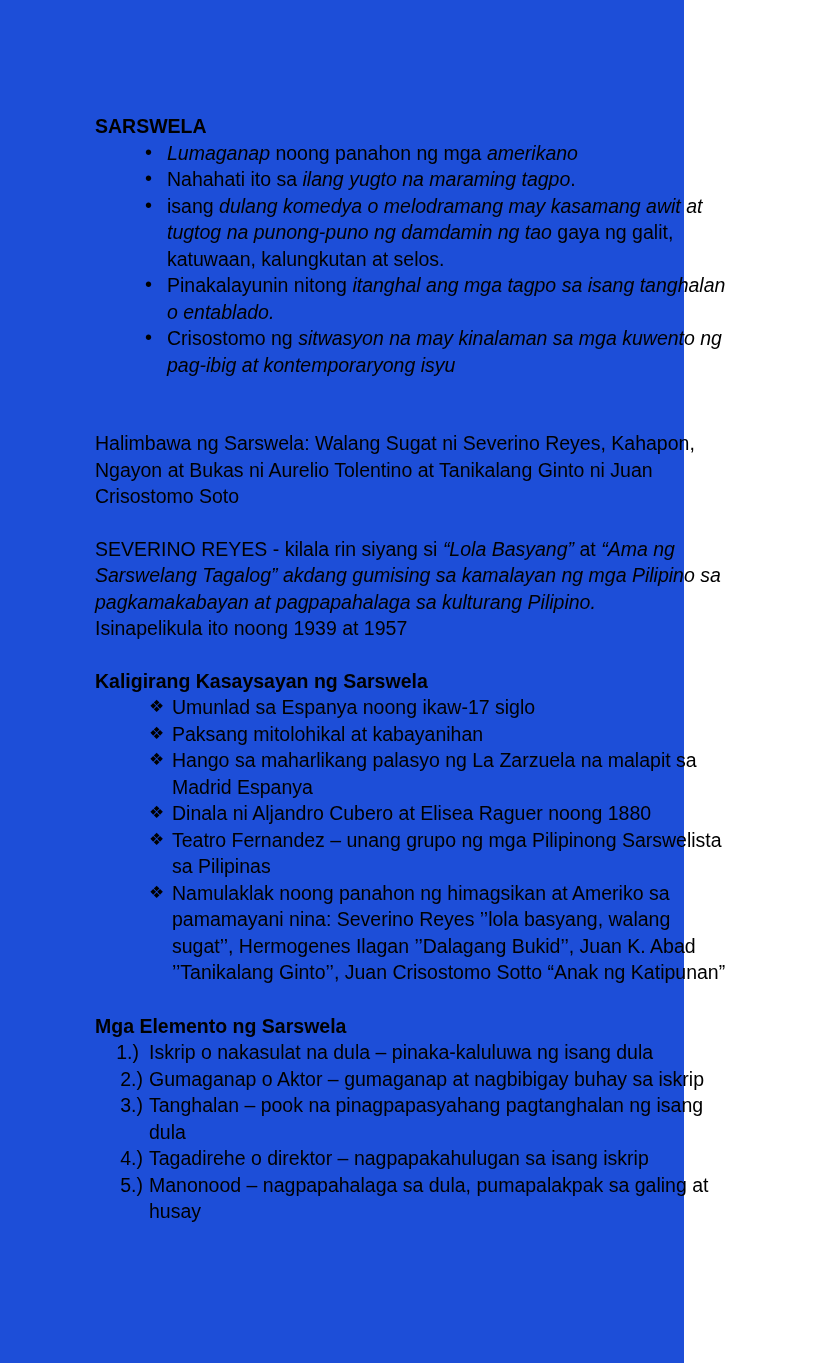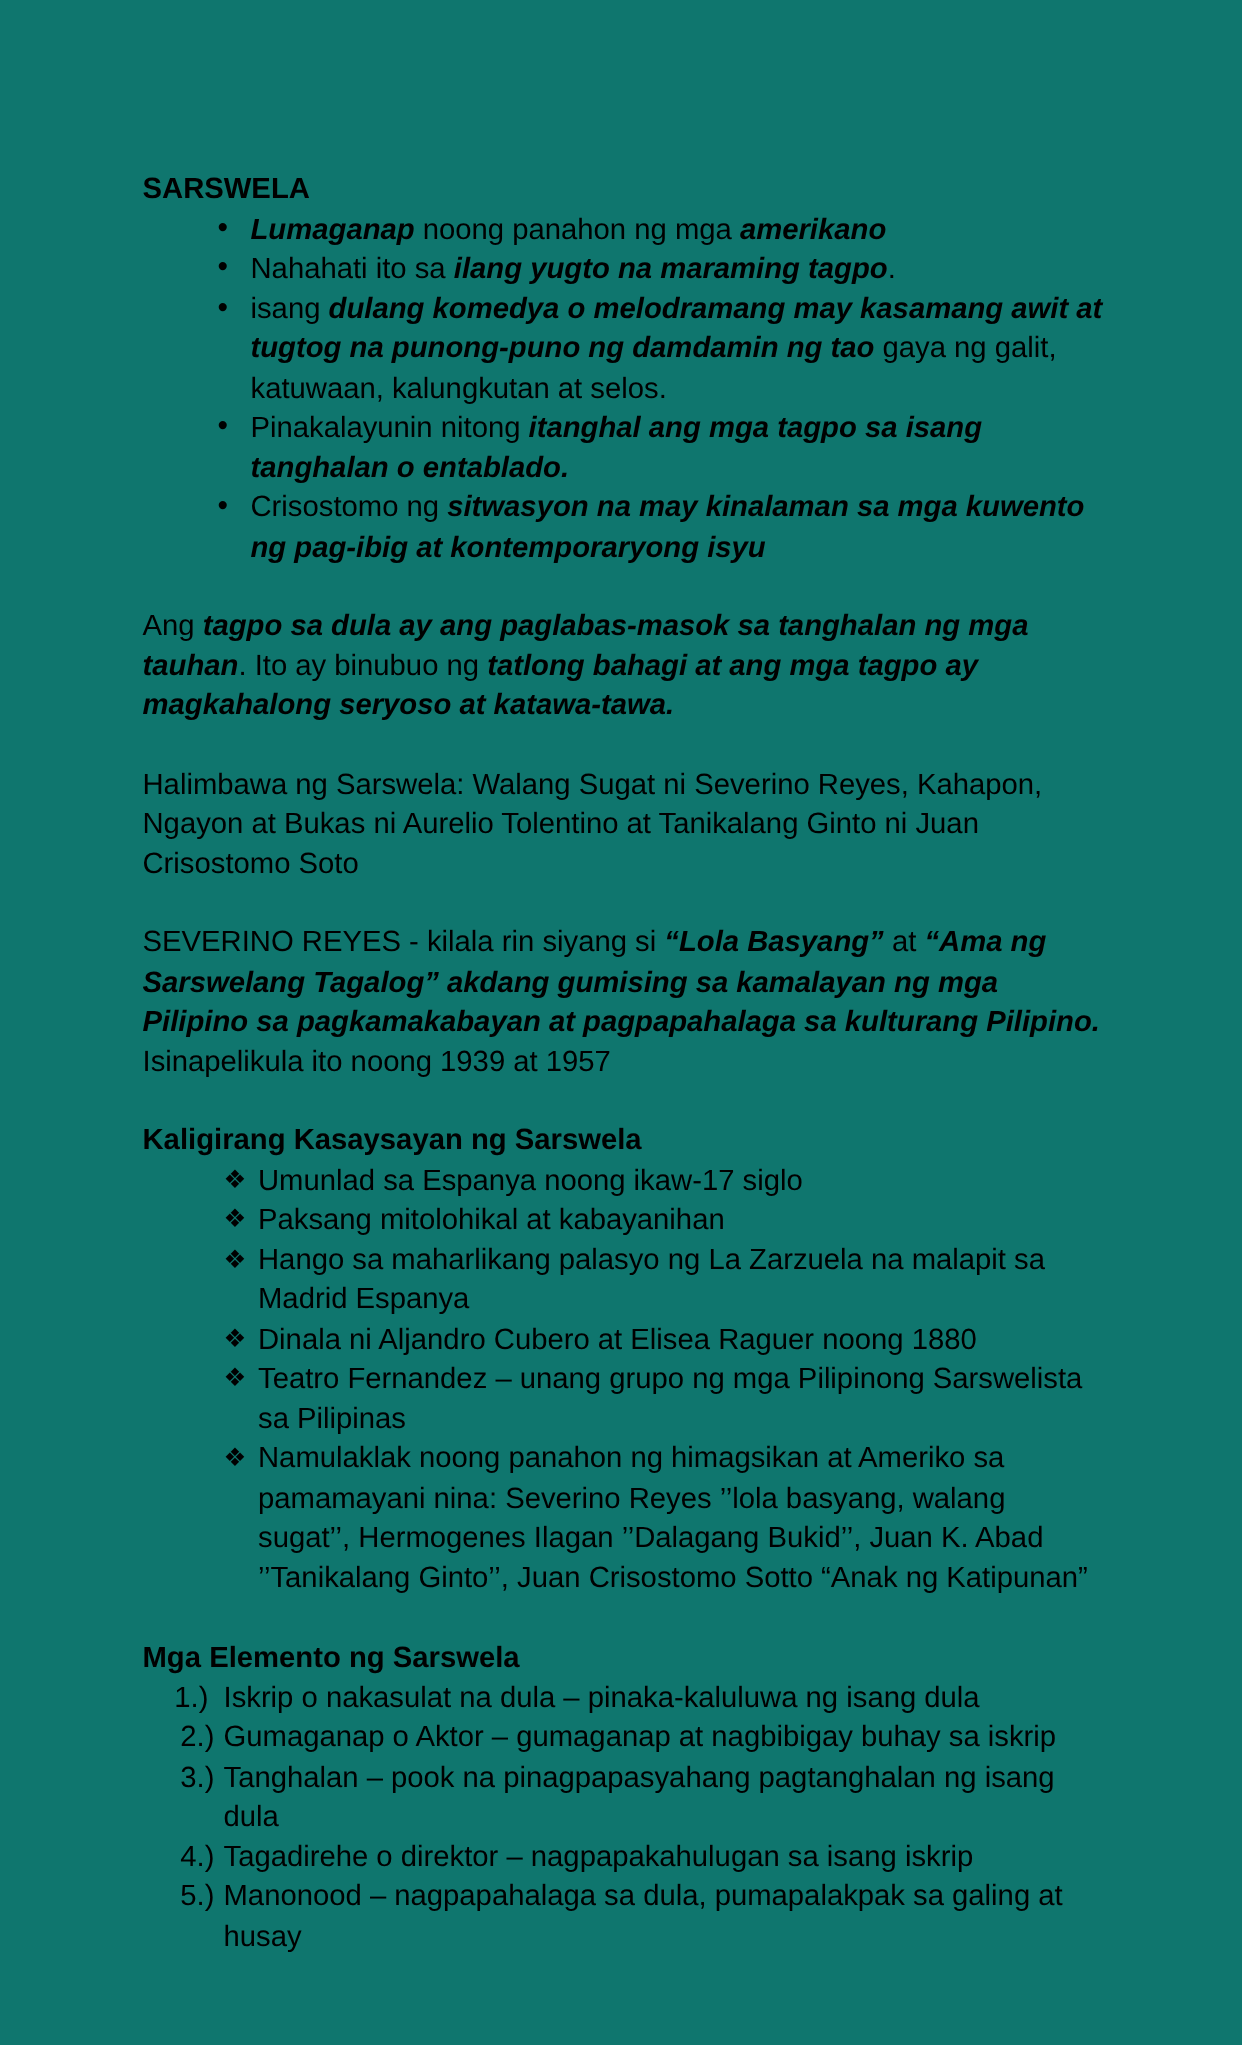--- a/index.html
+++ b/index.html
@@ -9,23 +9,23 @@
   }
   body {
     width: 828px;
     height: 1363px;
     font-family: "Liberation Sans", sans-serif;
     color: #000000;
     -webkit-font-smoothing: antialiased;
   }
   .page {
     position: relative;
-    width: 828px;
+    width: 684px;
     height: 1363px;
-    background: #0f766e;
+    background: #1d4ed8;
     box-sizing: border-box;
     padding: 113px 95px 0 95px;
   }
   .doc {
     width: 640px;
     font-size: 19.5px;
     line-height: 26.5px;
     color: #000000;
   }
 
@@ -103,42 +103,41 @@
   }
   ol.numbers > li > .num {
     position: absolute;
     left: 0;
     top: 0;
     width: 48px;
     text-align: right;
     font-weight: normal;
   }
   ol.numbers > li.first-item > .num { width: 44px; }
-  .bi { font-weight: bold; font-style: italic; margin-top: 12px; }
+  .bi { font-weight: normal; font-style: italic; margin-top: 12px; }
   .b { font-weight: normal; }
 </style>
 </head>
 <body>
 
 <div class="page">
   <div class="doc">
 
     <div class="heading">SARSWELA</div>
 
     <ul class="bullets" id="intro-bullets">
         <li><span class="bi">Lumaganap</span><span> noong panahon ng mga </span><span class="bi">amerikano</span></li>
         <li><span>Nahahati ito sa </span><span class="bi">ilang yugto na maraming tagpo</span><span>.</span></li>
         <li><span>isang </span><span class="bi">dulang komedya o melodramang may kasamang awit at tugtog na punong-puno ng damdamin ng tao</span><span> gaya ng galit, katuwaan, kalungkutan at selos.</span></li>
         <li><span>Pinakalayunin nitong </span><span class="bi">itanghal ang mga tagpo sa isang tanghalan o entablado.</span></li>
         <li><span>Crisostomo ng </span><span class="bi">sitwasyon na may kinalaman sa mga kuwento ng pag-ibig at kontemporaryong isyu</span></li>
       </ul>
 
     <div class="spacer-md"></div>
 
-    <p class="para" id="tagpo-para"><span>Ang </span><span class="bi">tagpo sa dula ay ang paglabas-masok sa tanghalan ng mga tauhan</span><span>. Ito ay binubuo ng </span><span class="bi">tatlong bahagi at ang mga tagpo ay magkahalong seryoso at katawa-tawa.</span></p>
 
     <div class="spacer-md"></div>
 
     <p class="para" id="halimbawa-para"><span>Halimbawa ng Sarswela: </span><span class="b">Walang Sugat</span><span> ni </span><span class="b">Severino Reyes</span><span>, </span><span class="b">Kahapon, Ngayon at Bukas</span><span> ni </span><span class="b">Aurelio Tolentino</span><span> at </span><span class="b">Tanikalang Ginto</span><span> ni </span><span class="b">Juan Crisostomo Soto</span></p>
 
     <div class="spacer-md"></div>
 
     <p class="para" id="severino-para"><span class="b">SEVERINO REYES</span><span> - kilala rin siyang si </span><span class="bi">“Lola Basyang”</span><span> at </span><span class="bi">“Ama ng Sarswelang Tagalog” akdang gumising sa kamalayan ng mga Pilipino sa pagkamakabayan at pagpapahalaga sa kulturang Pilipino.</span></p>
     <p class="para">Isinapelikula ito noong 1939 at 1957</p>
 

